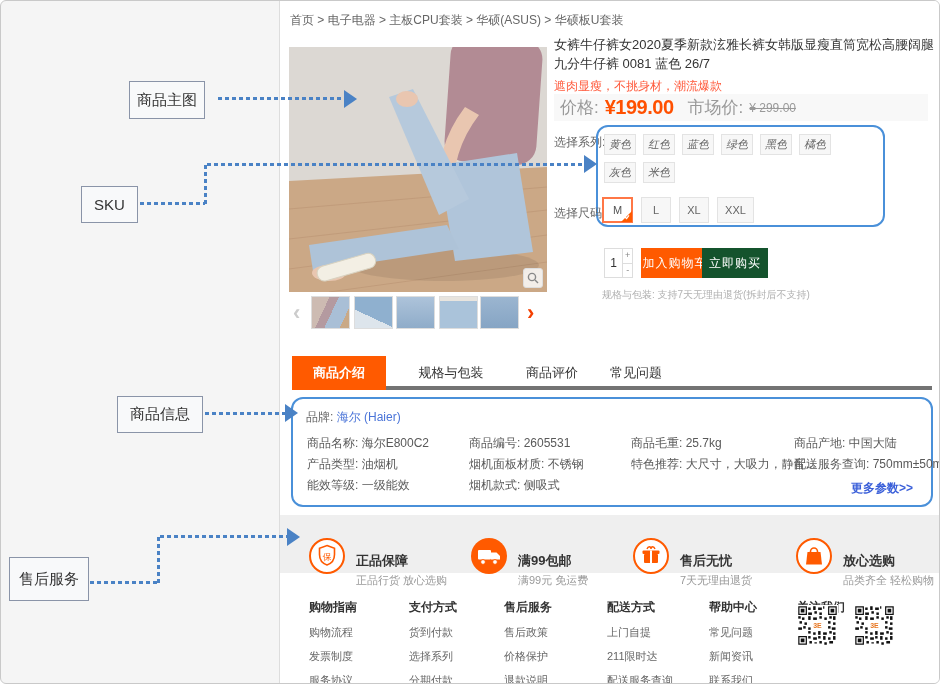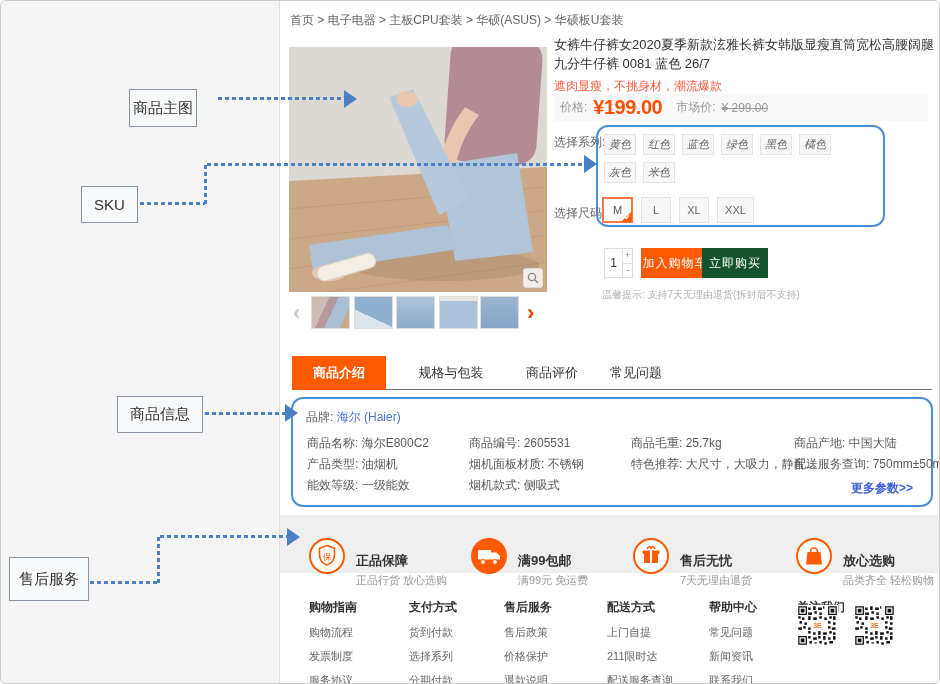--- a/index.html
+++ b/index.html
@@ -26,21 +26,21 @@
   .t5 { background:linear-gradient(180deg,#9bb5d0,#86a5c4); }
   .chev { top:296px; font-size:22px; line-height:32px; font-weight:bold; cursor:pointer; }
   .chev-l { left:13px; color:#ccc; }
   .chev-r { left:247px; color:#f43f00; }
 
   
   .title { left:274px; top:34px; width:388px; font-size:13px; line-height:19px; color:#333; }
   .promo { left:274px; top:77px; font-size:12px; color:#ff5a3c; }
   .price-band { left:274px; top:93px; width:374px; height:27px; background:#f8f8f8;
                 display:flex; align-items:center; gap:6px; padding-left:6px; }
-  .lbl-g { font-size:12px; color:#999; }
+  .lbl-g { font-size:17px; color:#999; }
   .price { font-size:20px; color:#ff5000; font-weight:bold; letter-spacing:-.5px; }
   .mkt { font-size:12px; color:#999; text-decoration:line-through; }
 
   .sku-label { left:274px; font-size:12px; color:#666; }
   .hl-box { border:2px solid #4a90d9; border-radius:12px; background:transparent; }
   .sku-box { left:316px; top:124px; width:289px; height:102px; }
   .swatch-row { left:324px; display:flex; gap:7px; }
   .swatch { width:32px; height:21px; background:#f7f7f7; border:1px solid #e3e3e3;
             font-size:11px; color:#666; display:flex; align-items:center; justify-content:center; cursor:pointer;font-style:italic; }
   .size { height:26px; background:#f7f7f7; border:1px solid #e3e3e3; font-size:11px; color:#666;
@@ -55,21 +55,21 @@
   .qty-btns { width:10px; border-left:1px solid #ddd; display:flex; flex-direction:column; }
   .qty-btns span { flex:1; font-size:9px; color:#888; text-align:center; line-height:13px; cursor:pointer; }
   .qty-btns span:first-child { border-bottom:1px solid #ddd; }
   .btn { top:247px; height:30px; color:#fff; font-size:12px; border:none; cursor:pointer;
          display:flex; align-items:center; justify-content:center; letter-spacing:1px; }
   .btn-cart { left:361px; width:68px; background:#ff5a00; }
   .btn-buy { left:422px; width:66px; background:#14532d; }
   .notice { left:322px; top:287px; font-size:10px; color:#b0b0b0; }
 
   
-  .tabbar { left:12px; top:355px; width:640px; height:34px; border-bottom:1px solid #737373; }
+  .tabbar { left:12px; top:355px; width:640px; height:34px; border-bottom:4px solid #737373; }
   .tab { position:absolute; top:0; height:34px; display:flex; align-items:center; justify-content:center;
          font-size:13px; color:#333; cursor:pointer; }
   .tab.active { background:#ff5a00; color:#fff; font-weight:bold; }
 
   
   .info-box { left:11px; top:396px; width:642px; height:110px; }
   .info-brand { position:absolute; left:13px; top:10px; font-size:12px; color:#666; }
   .info-brand b { color:#4a74d8; font-weight:normal; cursor:pointer; }
   .field { position:absolute; font-size:12px; color:#595959; white-space:nowrap; }
   .more { position:absolute; right:18px; bottom:8px; font-size:12px; color:#3a5fd9; font-weight:bold; cursor:pointer; }
@@ -240,21 +240,21 @@
 
     <div class="abs qty-box">
       <div class="qty-val">1</div>
       <div class="qty-btns">
         <span>+</span>
         <span>-</span>
       </div>
     </div>
     <button class="abs btn btn-cart">加入购物车</button>
     <button class="abs btn btn-buy">立即购买</button>
-    <div class="abs notice">温馨提示: 支持7天无理由退货(拆封后不支持)</div>
+    <div class="abs notice">规格与包装: 支持7天无理由退货(拆封后不支持)</div>
 
     <div class="abs tabbar">
       <div class="tab active" style="left:0; width:94px">商品介绍</div>
       <div class="tab" style="left:104px; width:110px">规格与包装</div>
       <div class="tab" style="left:222px; width:76px">商品评价</div>
       <div class="tab" style="left:306px; width:76px">常见问题</div>
     </div>
 
     <div class="abs hl-box info-box">
       <div class="info-brand">
@@ -365,21 +365,21 @@
       <div class="fhead">关注我们</div>
     </div>
     <svg class="qr" style="left:517px">
         <use href="#qr"></use>
       </svg>
     <svg class="qr" style="left:574px">
         <use href="#qr"></use>
       </svg>
   </div>
 
-  <div class="note-box" style="left:128px; top:88px;  width:68px; height:38px">商品主图</div>
+  <div class="note-box" style="left:128px; top:80px;  width:76px; height:38px">商品主图</div>
   <div class="note-box" style="left:80px;  top:185px; width:57px; height:37px">SKU</div>
   <div class="note-box" style="left:116px; top:395px; width:86px; height:37px">商品信息</div>
   <div class="note-box" style="left:8px;   top:556px; width:80px; height:44px">售后服务</div>
 
   <div class="dash-h" style="left:217px; top:96px;  width:126px"></div>
   <div class="ahead" style="left:343px; top:89px"></div>
 
   <div class="dash-h" style="left:139px; top:201px; width:65px"></div>
   <div class="dash-v" style="left:203px; top:164px; height:40px"></div>
   <div class="dash-h" style="left:206px; top:162px; width:377px"></div>

